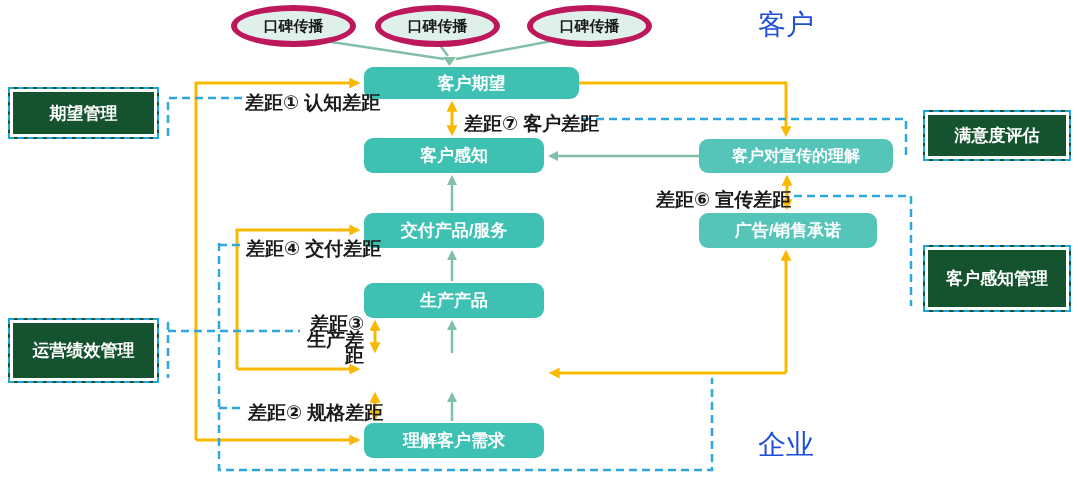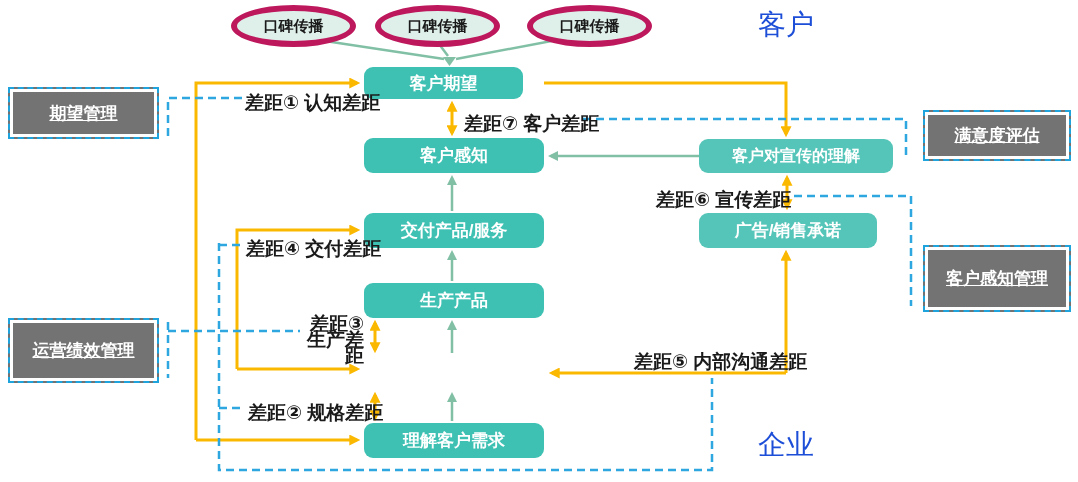--- a/index.html
+++ b/index.html
@@ -13,24 +13,24 @@
     font-size:17px; display:flex; align-items:center; justify-content:center;
     border-radius:9px; white-space:nowrap; z-index:2;
   }
   .node.right-col { background:#54C5B8; }
   .ellipse {
     position:absolute; background:#DFF0EA; border:6px solid #be185d;
     border-radius:50%; display:flex; align-items:center; justify-content:center;
     font-size:15px; font-weight:bold; color:#1a1a1a; white-space:nowrap; z-index:2;
   }
   .mgmt {
-    position:absolute; background:#737373; border:2px dashed #1FA3DD;
+    position:absolute; background:#14532d; border:2px dashed #1FA3DD;
     box-shadow: inset 0 0 0 3px #fff; color:#fff; font-weight:bold;
     font-size:17px; display:flex; align-items:center; justify-content:center;
-    white-space:nowrap; z-index:2;text-decoration:underline;
+    white-space:nowrap; z-index:2;
   }
   .gap-label {
     position:absolute; font-size:19px; font-weight:600; color:#1a1a1a;
     white-space:nowrap; z-index:3;
   }
   .gap-label.two-line { white-space:pre-line; text-align:right; line-height:16px; }
   .region {
     position:absolute; font-size:28px; font-weight:normal; color:#1d4ed8;
     white-space:nowrap; z-index:3;
   }
@@ -92,36 +92,35 @@
     </g>
   </svg>
 
   <div class="ellipse" style="left:231px;top:5px;width:113px;height:30px;">口碑传播</div>
   <div class="ellipse" style="left:375px;top:5px;width:113px;height:30px;">口碑传播</div>
   <div class="ellipse" style="left:527px;top:5px;width:113px;height:30px;">口碑传播</div>
 
   <div class="region" style="left:758px;top:6px;">客户</div>
   <div class="region" style="left:758px;top:426px;">企业</div>
 
-  <div class="node" style="left:364px;top:67px;width:159px;height:32px;">客户期望</div>
+  <div class="node" style="left:364px;top:67px;width:215px;height:32px;">客户期望</div>
   <div class="node" style="left:364px;top:138px;width:180px;height:35px;">客户感知</div>
   <div class="node" style="left:364px;top:213px;width:180px;height:35px;">交付产品/服务</div>
   <div class="node" style="left:364px;top:283px;width:180px;height:35px;">生产产品</div>
   <div class="node" style="left:364px;top:423px;width:180px;height:35px;">理解客户需求</div>
 
   <div class="node right-col" style="left:699px;top:139px;width:194px;height:34px;font-size:16px;">客户对宣传的理解</div>
   <div class="node right-col" style="left:699px;top:213px;width:178px;height:35px;">广告/销售承诺</div>
 
   <div class="mgmt" style="left:8px;top:87px;width:147px;height:48px;">期望管理</div>
   <div class="mgmt" style="left:8px;top:318px;width:147px;height:61px;">运营绩效管理</div>
   <div class="mgmt" style="left:923px;top:110px;width:144px;height:47px;">满意度评估</div>
   <div class="mgmt" style="left:923px;top:245px;width:144px;height:63px;">客户感知管理</div>
 
   <div class="gap-label" style="left:245px;top:90px;">差距① 认知差距</div>
   <div class="gap-label" style="left:464px;top:111px;">差距⑦ 客户差距</div>
   <div class="gap-label" style="left:656px;top:187px;">差距⑥ 宣传差距</div>
   <div class="gap-label" style="left:246px;top:236px;">差距④ 交付差距</div>
   <div class="gap-label two-line" style="left:298px;top:316px;width:66px;">差距③
 生产差距</div>
   <div class="gap-label" style="left:248px;top:400px;">差距② 规格差距</div>
-  <div class="gap-label" style="left:634px;top:349px;">差距⑤ 内部沟通差距</div>
 
 </div>
 
 </body></html>

